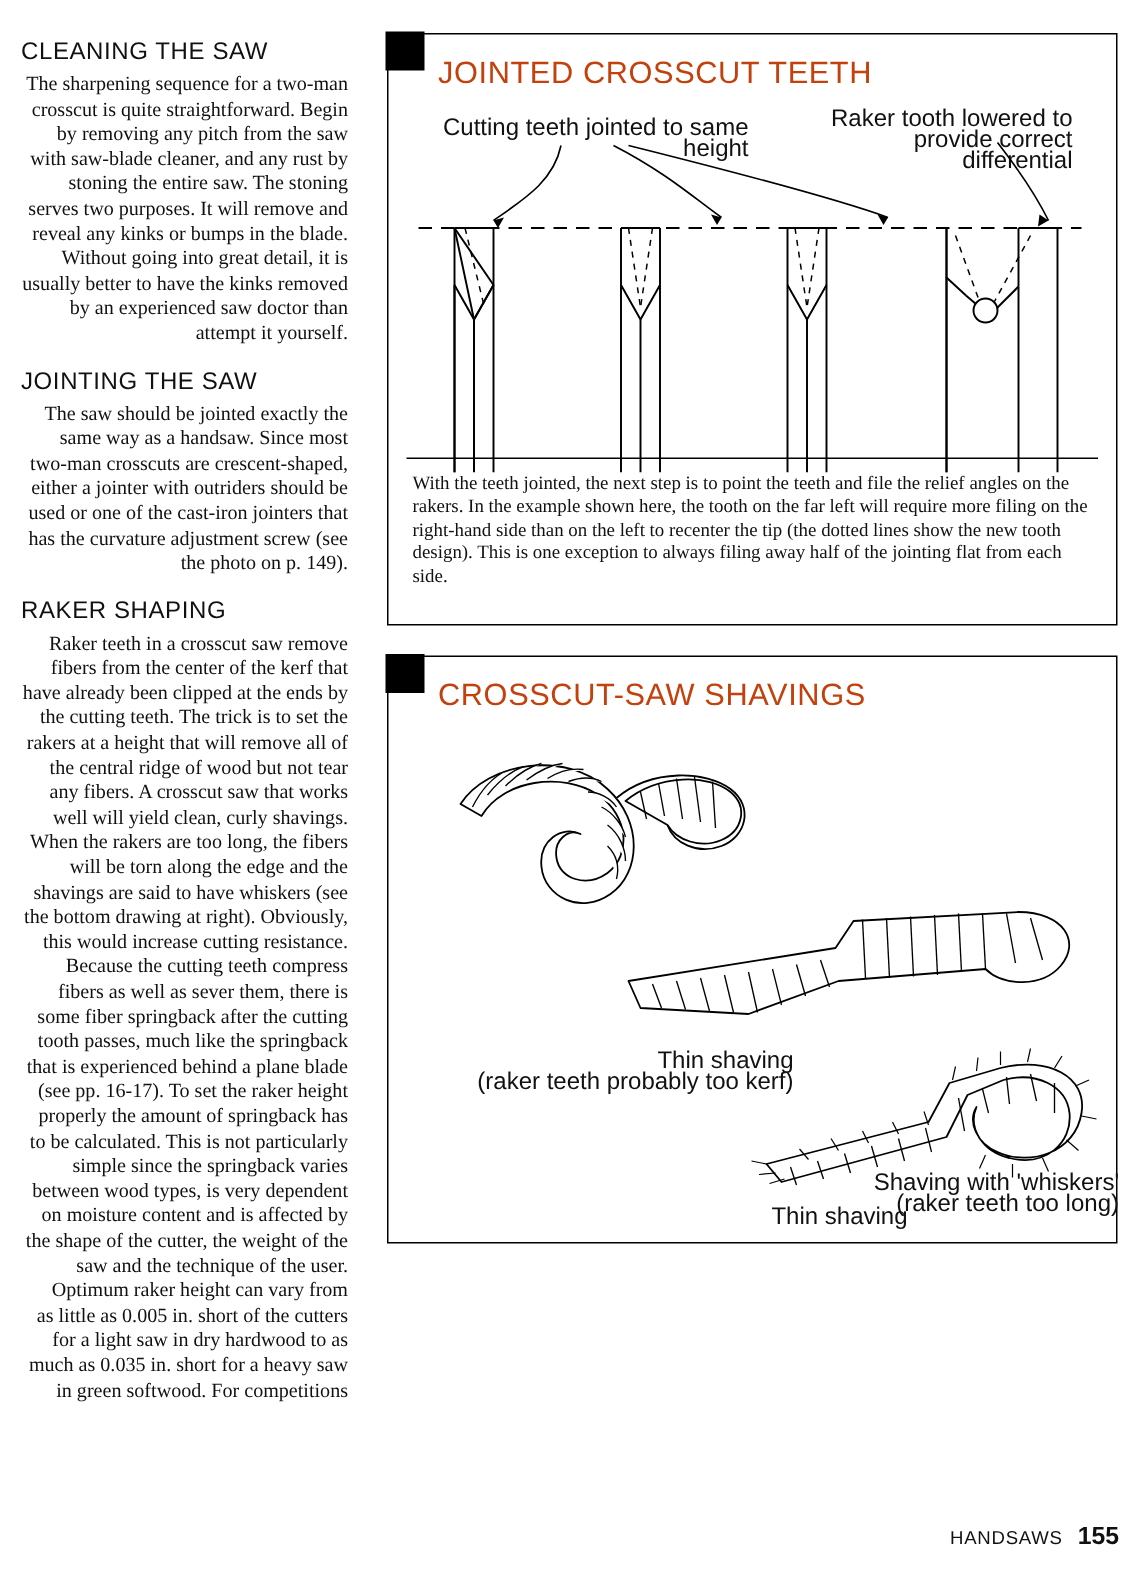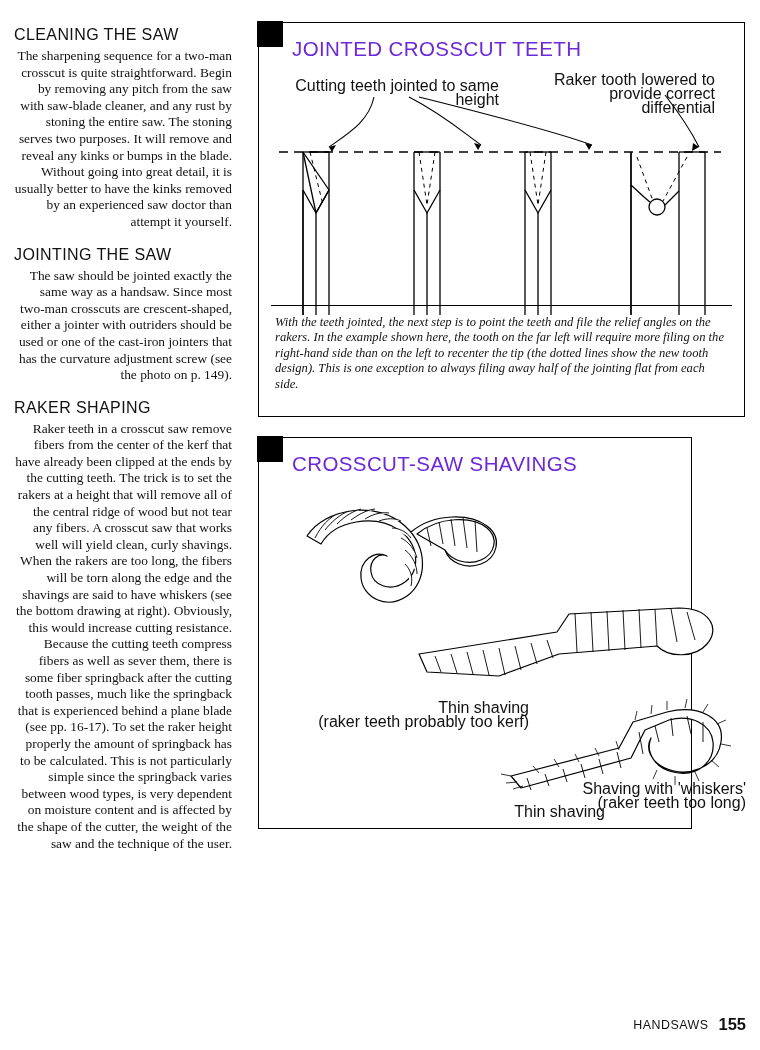--- a/index.html
+++ b/index.html
@@ -51,47 +51,46 @@
   }
   #panel-jointed {
     left: 258px;
     top: 22px;
     width: 487px;
     height: 395px;
   }
   #panel-shavings {
     left: 258px;
     top: 437px;
-    width: 434px;
+    width: 487px;
     height: 392px;
     text-decoration: underline;
   }
   .panel-tab {
     position: absolute;
     left: -1.6px;
     top: -1.6px;
     width: 26px;
     height: 26px;
     background: #000;
   }
   .panel-title {
     position: absolute;
     font-family: "Liberation Sans", sans-serif;
     font-size: 20.5px;
     letter-spacing: 0.4px;
-    color: #6d28d9;
+    color: #c2410c;
     white-space: nowrap;
   }
   #panel-jointed .panel-title { left: 33px; top: 14px; }
   #panel-shavings .panel-title { left: 33px; top: 14px; }
 
   .fig-caption {
     position: absolute;
     font-family: "Liberation Serif", serif;
-    font-style: italic;
     font-size: 12.6px;
     line-height: 15.4px;
     color: #111;
   }
   #jointed-caption {
     left: 16px;
     top: 292px;
     width: 455px;
   }
   .divider-line {
@@ -144,20 +143,21 @@
 
   <h2 class="section-head">CLEANING THE SAW</h2>
   <p class="body-text">The sharpening sequence for a two-man crosscut is quite straightforward. Begin by removing any pitch from the saw with saw-blade cleaner, and any rust by stoning the entire saw. The stoning serves two purposes. It will remove and reveal any kinks or bumps in the blade. Without going into great detail, it is usually better to have the kinks removed by an experienced saw doctor than attempt it yourself.</p>
 
   <h2 class="section-head spaced">JOINTING THE SAW</h2>
   <p class="body-text">The saw should be jointed exactly the same way as a handsaw. Since most two-man crosscuts are crescent-shaped, either a jointer with outriders should be used or one of the cast-iron jointers that has the curvature adjustment screw (see the photo on p. 149).</p>
 
   <h2 class="section-head spaced">RAKER SHAPING</h2>
   <p class="body-text">Raker teeth in a crosscut saw remove fibers from the center of the kerf that have already been clipped at the ends by the cutting teeth. The trick is to set the rakers at a height that will remove all of the central ridge of wood but not tear any fibers. A crosscut saw that works well will yield clean, curly shavings. When the rakers are too long, the fibers will be torn along the edge and the shavings are said to have whiskers (see the bottom drawing at right). Obviously, this would increase cutting resistance.</p>
   <p class="body-text">Because the cutting teeth compress fibers as well as sever them, there is some fiber springback after the cutting tooth passes, much like the springback that is experienced behind a plane blade (see pp. 16-17). To set the raker height properly the amount of springback has to be calculated. This is not particularly simple since the springback varies between wood types, is very dependent on moisture content and is affected by the shape of the cutter, the weight of the saw and the technique of the user.</p>
+  <p class="body-text">Optimum raker height can vary from as little as 0.005 in. short of the cutters for a light saw in dry hardwood to as much as 0.035 in. short for a heavy saw in green softwood. For competitions</p>
 </div>
 
 <div class="panel" id="panel-jointed">
   <div class="panel-tab"></div>
   <div class="panel-title">JOINTED CROSSCUT TEETH</div>
 
   <div class="fig-label" id="label-cutting-teeth" style="left:30px; top:56px; width:210px;">Cutting teeth jointed to same height</div>
   <div class="fig-label" id="label-raker-tooth" style="left:276px; top:50px; width:180px;">Raker tooth lowered to
 provide correct differential</div>
 

